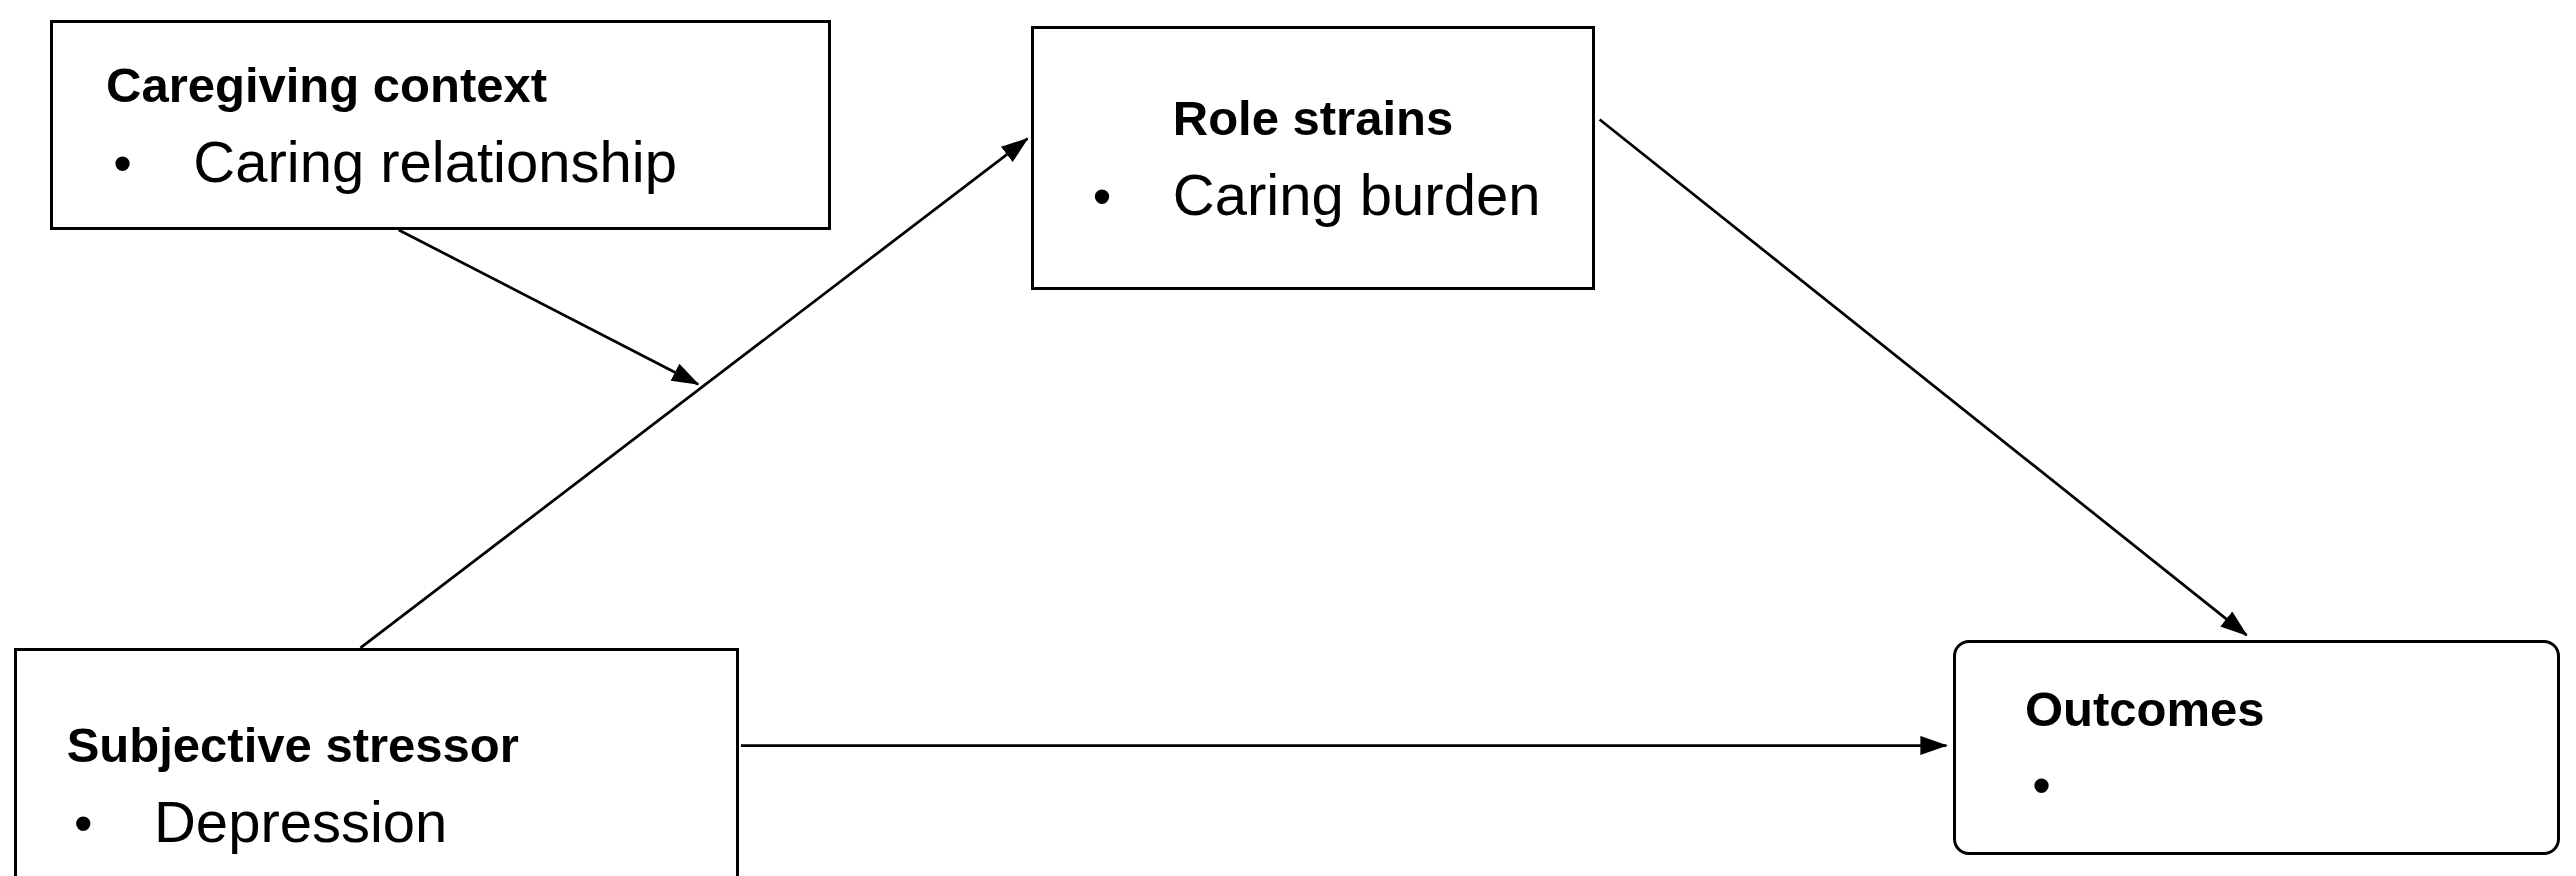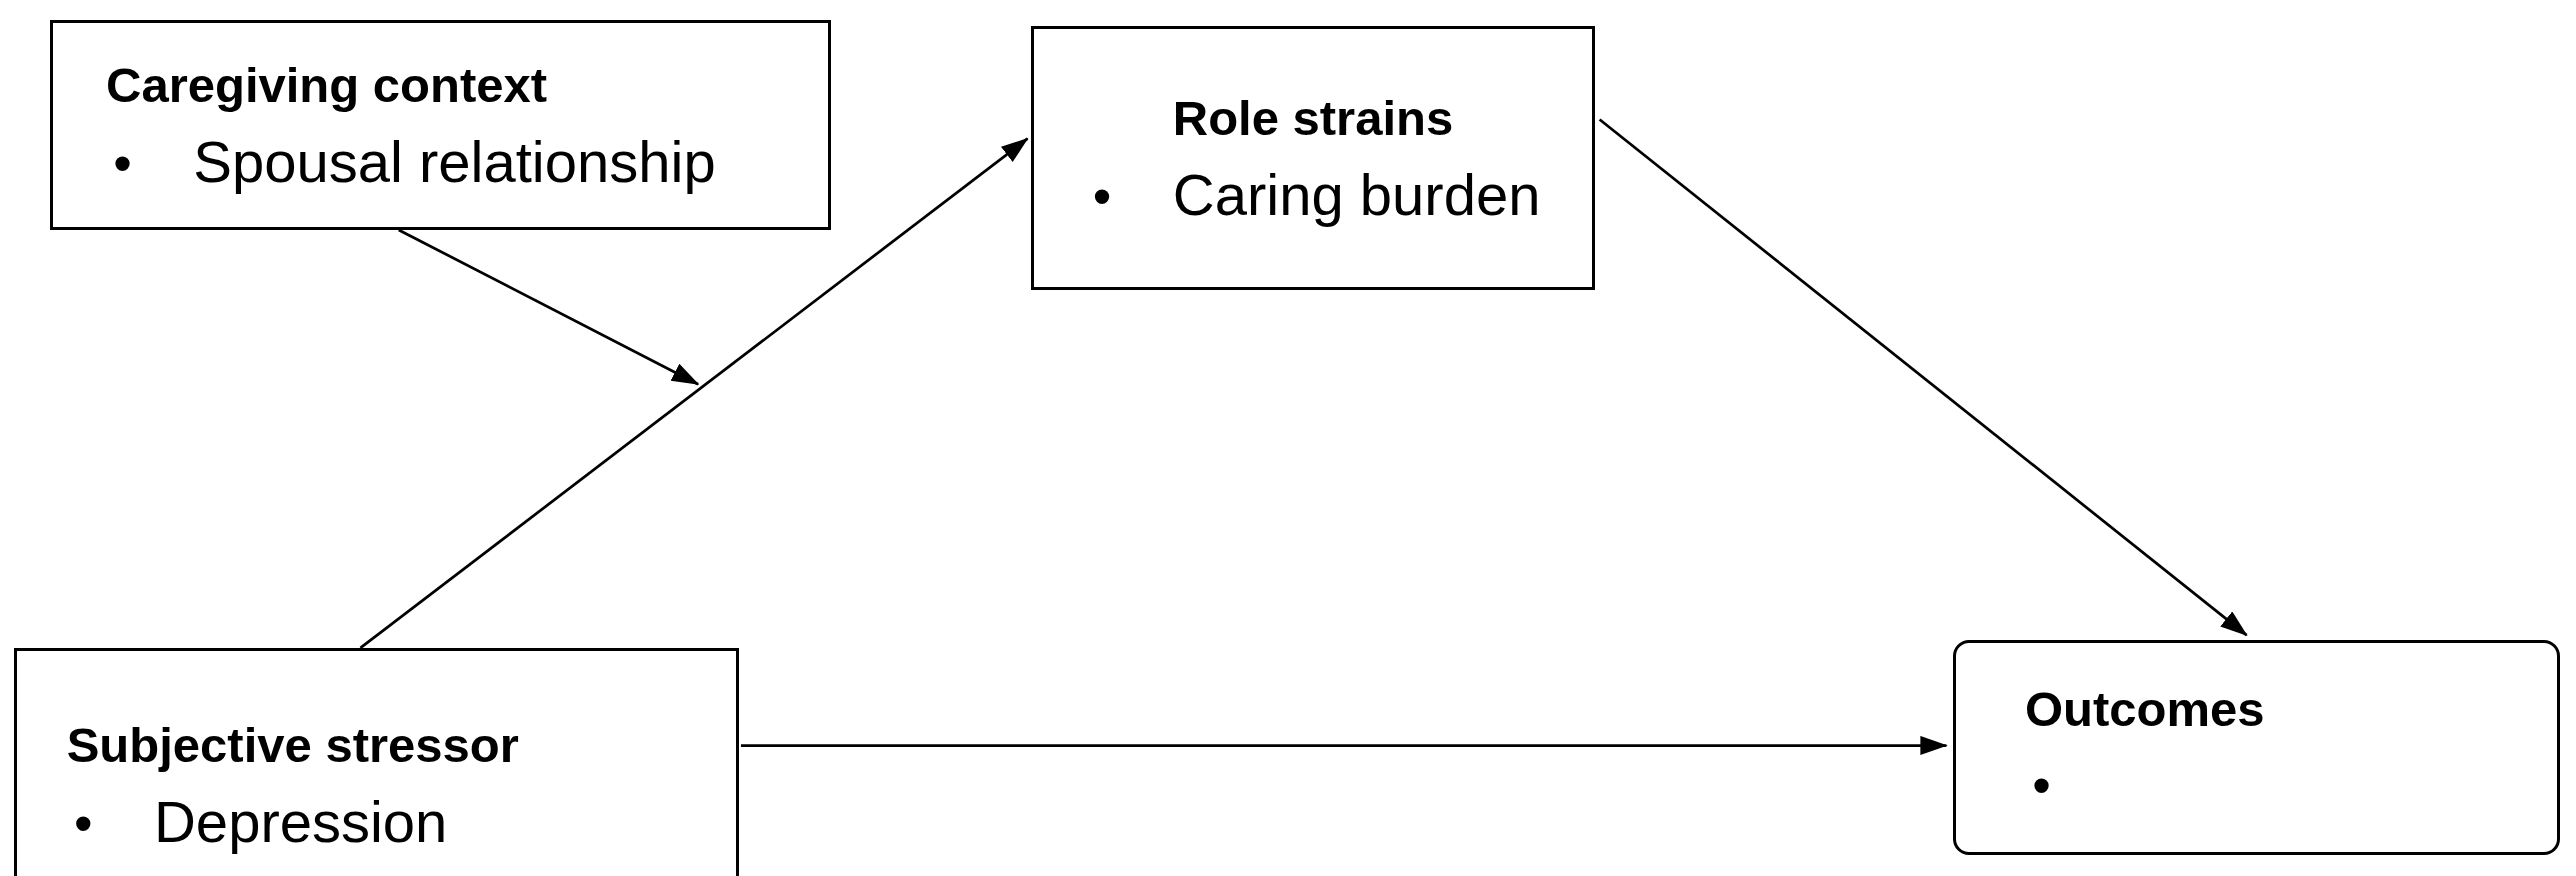--- a/index.html
+++ b/index.html
@@ -70,21 +70,21 @@
     <line x1="437" y1="252" x2="765" y2="421" marker-end="url(#ah)"></line>
     <line x1="395" y1="710" x2="1126" y2="152" marker-end="url(#ah)"></line>
     <line x1="1753" y1="131" x2="2462" y2="696" marker-end="url(#ah)"></line>
     <line x1="812" y1="817" x2="2133" y2="817" marker-end="url(#ah)"></line>
   </svg>
 
   <div class="node" style="left:50px; top:20px; width:781px; height:210px; padding-left:53px;">
     <div class="node-title">Caregiving context</div>
     <div class="bullet-row">
       <span class="dot">•</span>
-      <span class="bullet-text">Spousal relationship</span>
+      <span class="bullet-text">Caring relationship</span>
     </div>
   </div>
 
   <div class="node" style="left:1031px; top:25.6px; width:564px; height:264px; align-items:center;">
     <div class="node-title">Role strains</div>
     <div class="bullet-row">
       <span class="dot">•</span>
       <span class="bullet-text">Caring burden</span>
     </div>
   </div>

